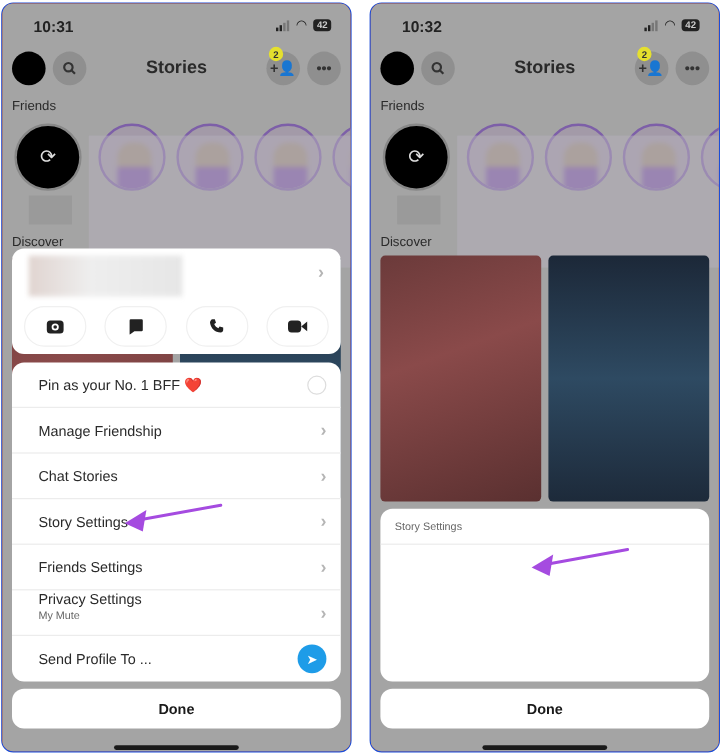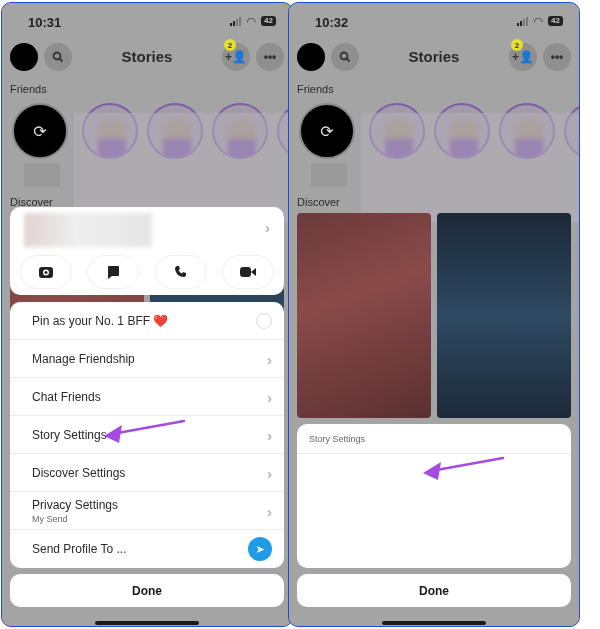--- a/index.html
+++ b/index.html
@@ -6,21 +6,21 @@
   body {
     width: 600px; height: 629px; background: #ffffff;
     font-family: "Liberation Sans", sans-serif; position: relative; overflow: hidden;
   }
   .phone {
     position: absolute; top: 2px; width: 292px; height: 625px;
     border: 1px solid #1d4ed8; border-radius: 10px; overflow: hidden;
     background: #f97316;
   }
   #phone-left { left: 1px; }
-  #phone-right { left: 288px; }
+  #phone-right { left: 308px; }
 
   .bg { position: absolute; inset: 0; background: #a4a4a4; }
   .status-bar { position: absolute; top: 10px; left: 0; right: 0; height: 20px; }
   .time { position: absolute; left: 26px; top: 2px; font-size: 13px; font-weight: bold; color: #222; }
   .status-icons { position: absolute; right: 16px; top: 3px; display: flex; gap: 5px; align-items: center; }
   .signal { display: flex; gap: 1px; align-items: flex-end; height: 10px; }
   .signal i { display: block; width: 2px; background: #222; }
   .signal i:nth-child(1){height:3px}.signal i:nth-child(2){height:5px}
   .signal i:nth-child(3){height:7px;background:#777}.signal i:nth-child(4){height:9px;background:#777}
   .wifi { font-size: 11px; color: #222; line-height: 10px; }
@@ -166,34 +166,34 @@
   <div class="menu menu-left">
     <div class="menu-row">
       <span>Pin as your No. 1 BFF ❤️</span>
       <span class="right radio"></span>
     </div>
     <div class="menu-row">
       <span>Manage Friendship</span>
       <span class="right chev">›</span>
     </div>
     <div class="menu-row">
-      <span>Chat Friends</span>
+      <span>Chat Stories</span>
       <span class="right chev">›</span>
     </div>
     <div class="menu-row">
       <span>Story Settings</span>
       <span class="right chev">›</span>
     </div>
     <div class="menu-row">
-      <span>Discover Settings</span>
-      <span class="right chev">›</span>
-    </div>
-    <div class="menu-row" style="flex-direction:column;align-items:flex-start;justify-content:center">
+      <span>Friends Settings</span>
+      <span class="right chev">›</span>
+    </div>
+    <div class="menu-row" style="flex-direction:column;align-items:flex-start;justify-content:flex-start">
       <span>Privacy Settings</span>
-      <span class="sub">My Send</span>
+      <span class="sub">My Mute</span>
       <span class="right chev">›</span>
     </div>
     <div class="menu-row">
       <span>Send Profile To ...</span>
       <span class="right send-btn">
           <span>➤</span>
         </span>
     </div>
   </div>
 

